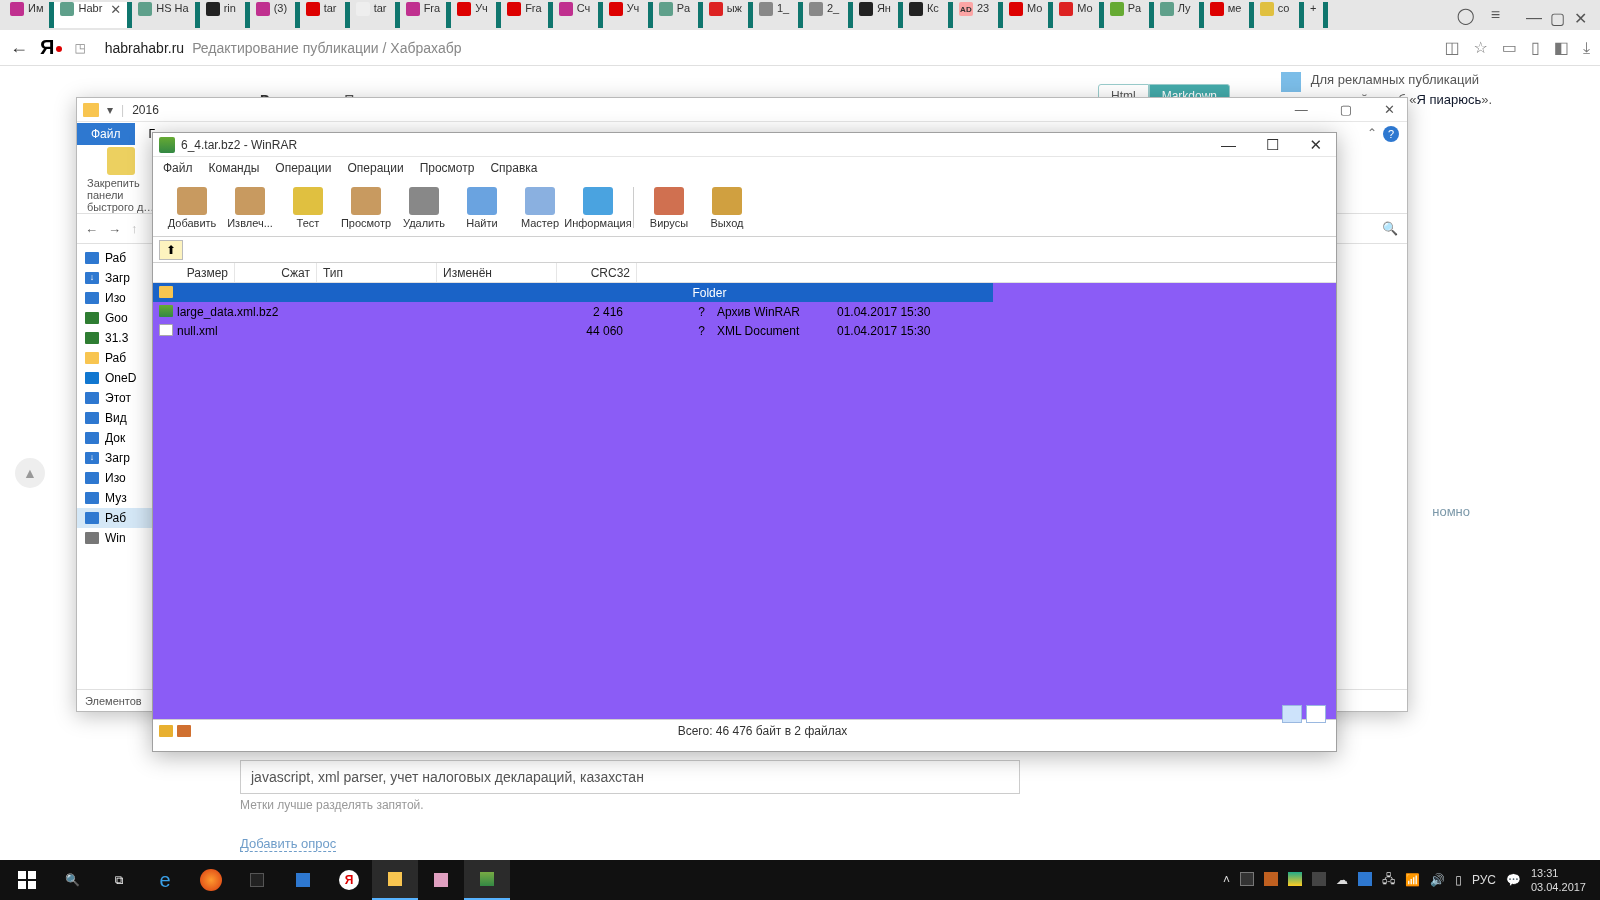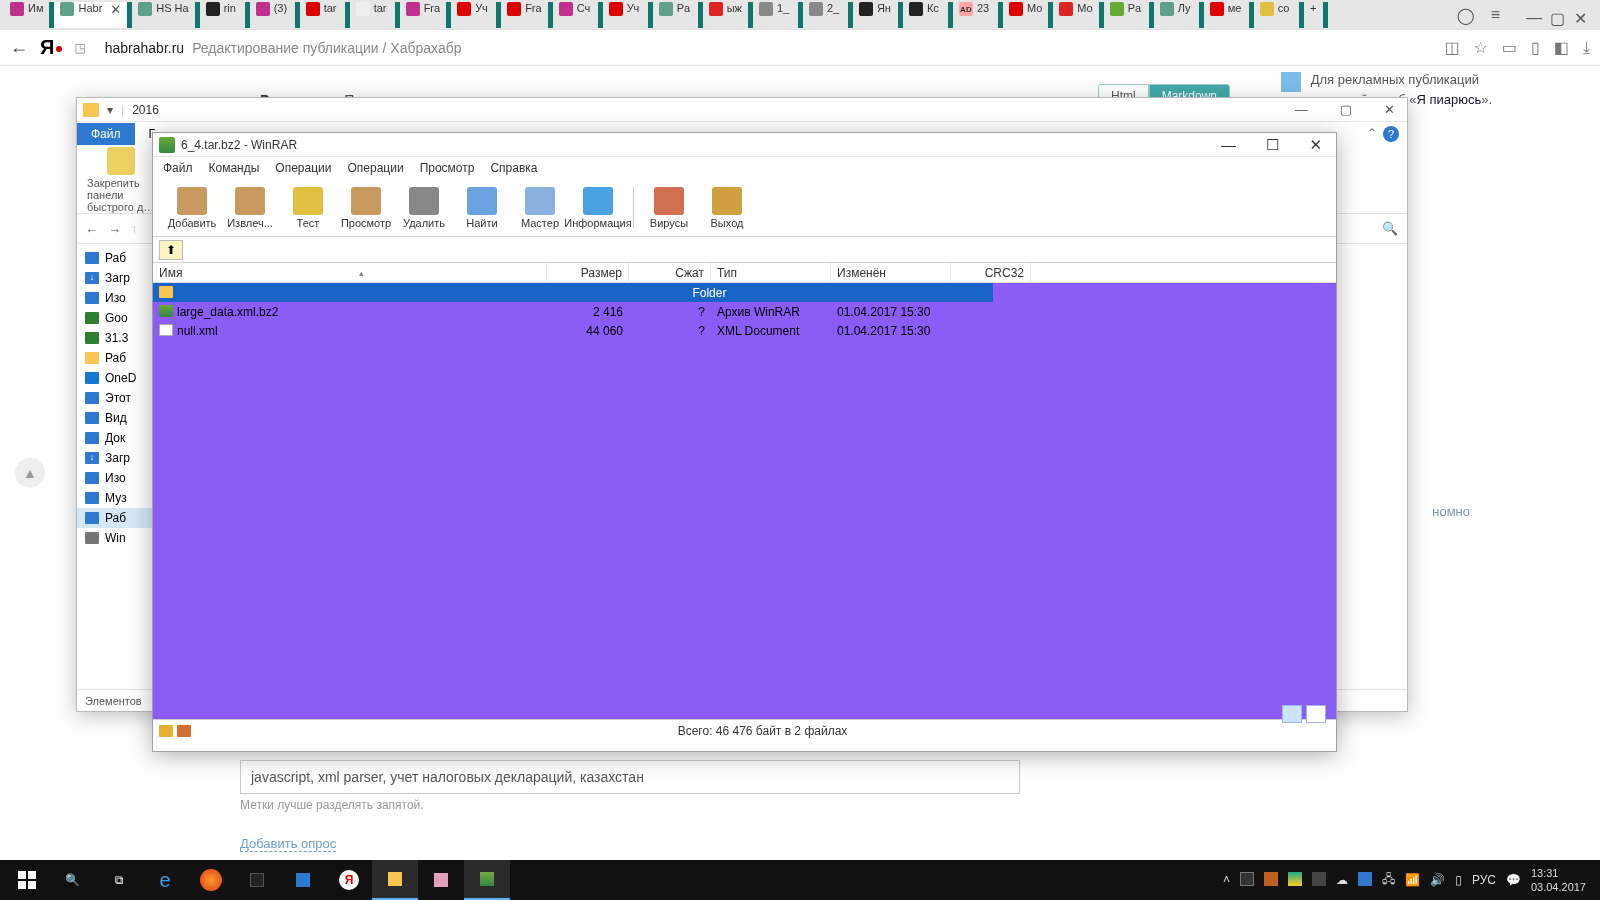--- a/index.html
+++ b/index.html
@@ -445,24 +445,20 @@
       </div>
       <div class="tb">
         <div class="tic2" style="background: rgb(208, 160, 64);"></div>
         <span>Выход</span>
       </div>
     </div>
   <div class="wr-addr">
     <div class="up">⬆</div>
   </div>
   <div class="wr-cols">
-    <div class="c cw-name">
-        <span>Имя</span>
-        <span style="margin:auto;color:#888;font-size:9px;">▴</span>
-      </div>
     <div class="c cw-size" style="justify-content:flex-end;">Размер</div>
     <div class="c cw-pack" style="justify-content:flex-end;">Сжат</div>
     <div class="c cw-type">Тип</div>
     <div class="c cw-mod">Изменён</div>
     <div class="c cw-crc" style="justify-content:flex-end;">CRC32</div>
   </div>
   <div class="wr-list" id="wr-list" style="height:436px;">
       <div class="wr-row sel" style="width: 840px;">
         <div class="cell cw-name"><span class="fic"></span></div>
         <div class="cell cw-size"></div>

